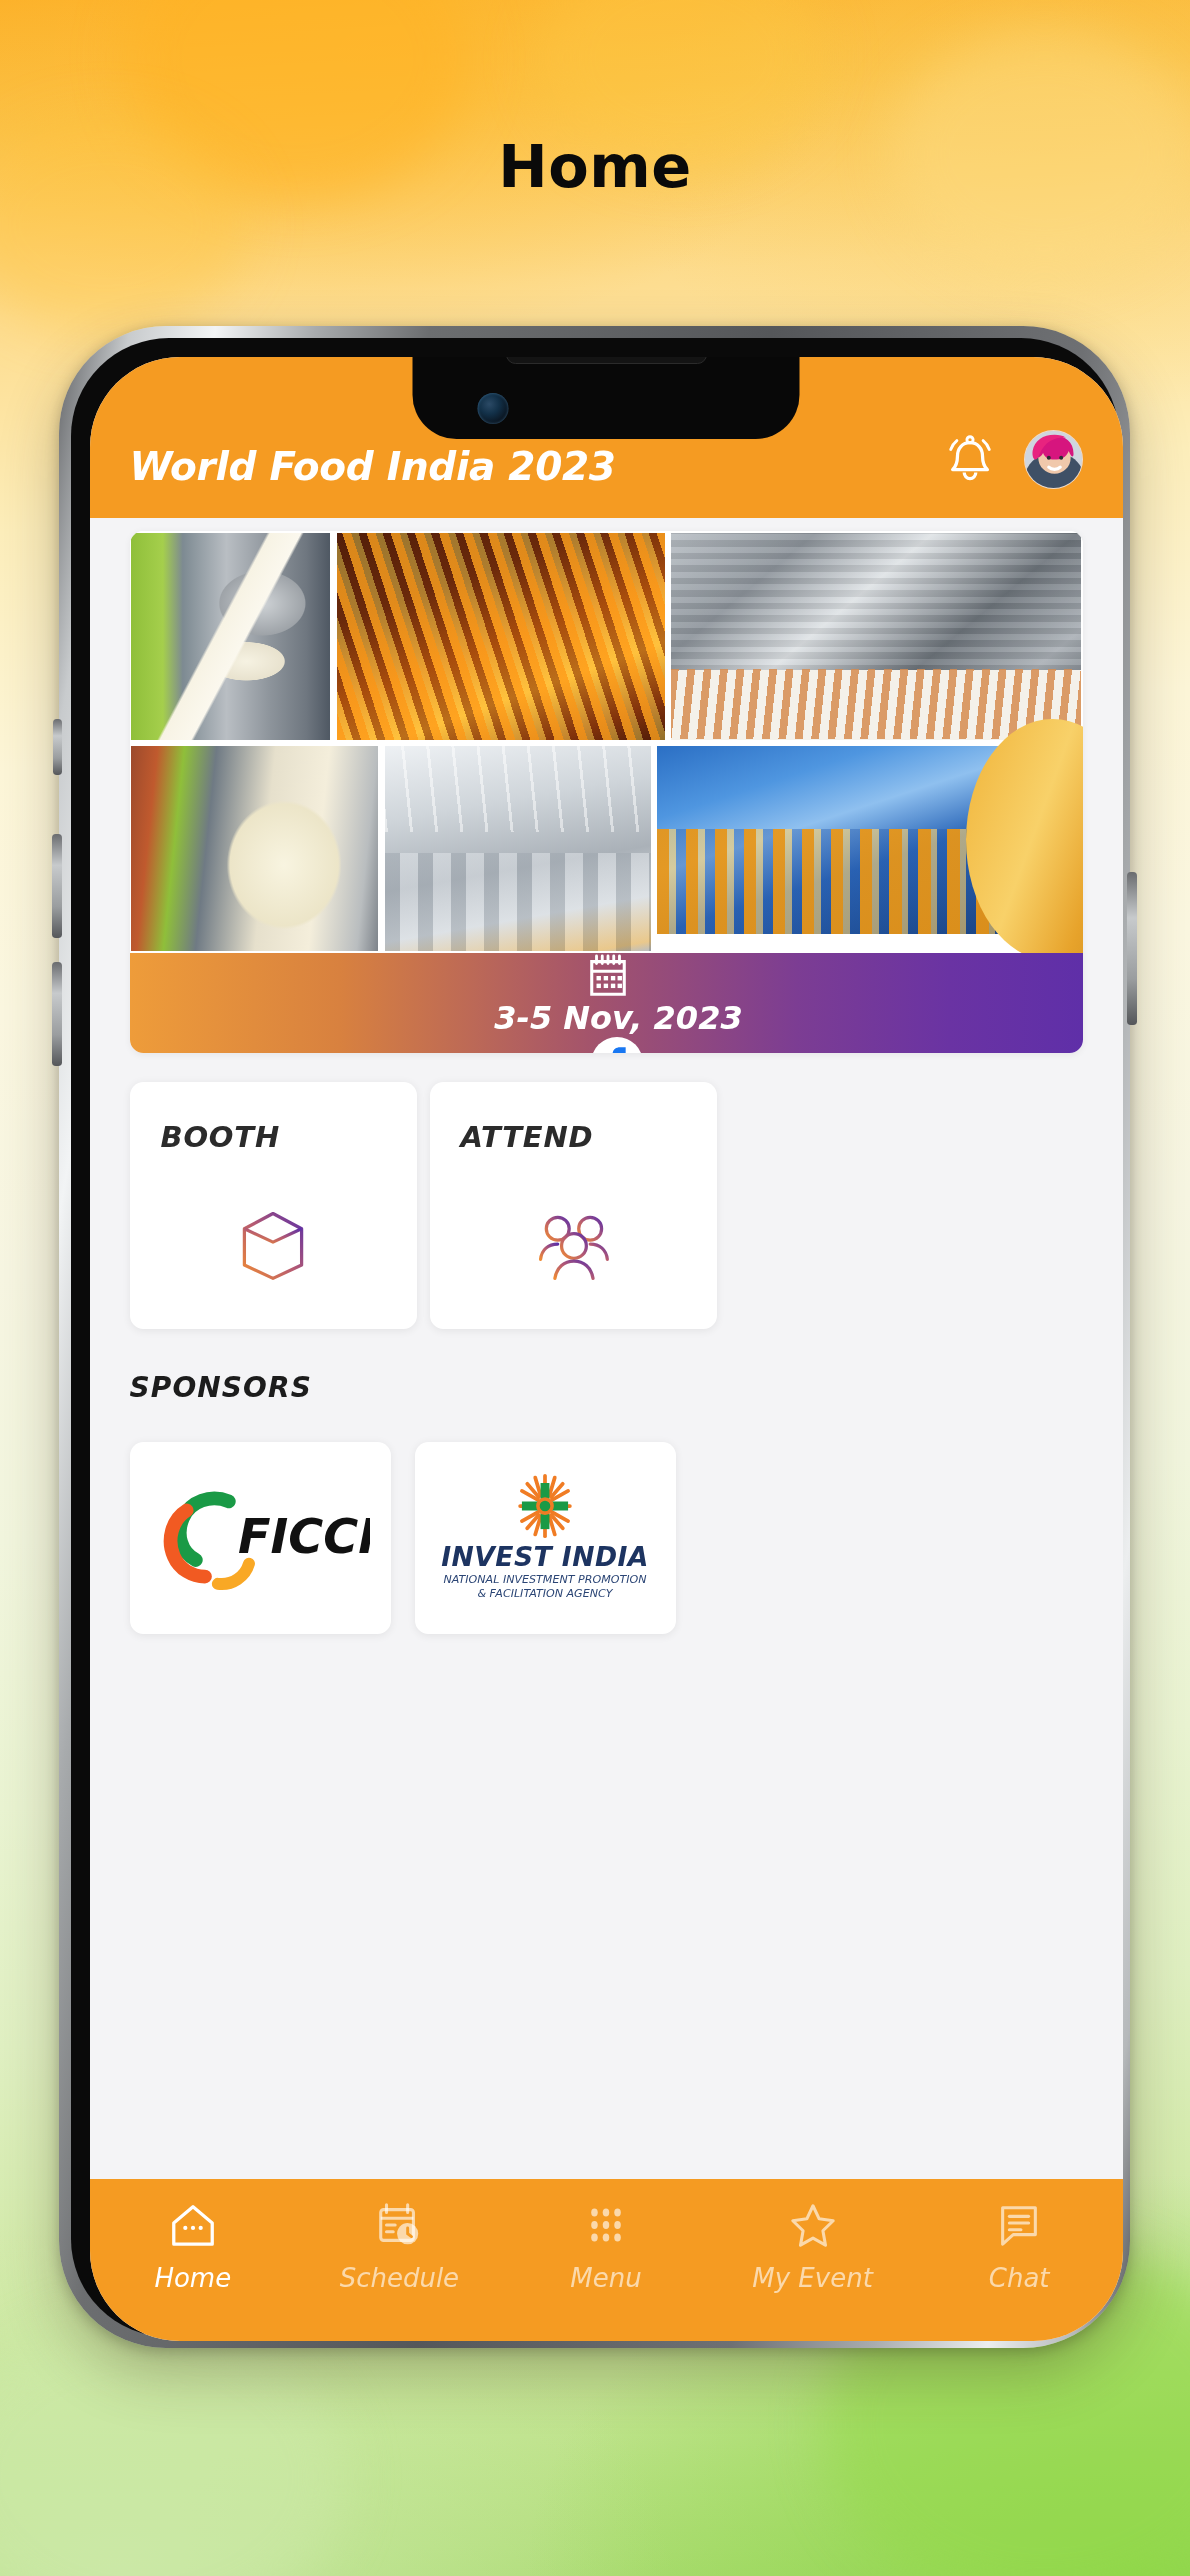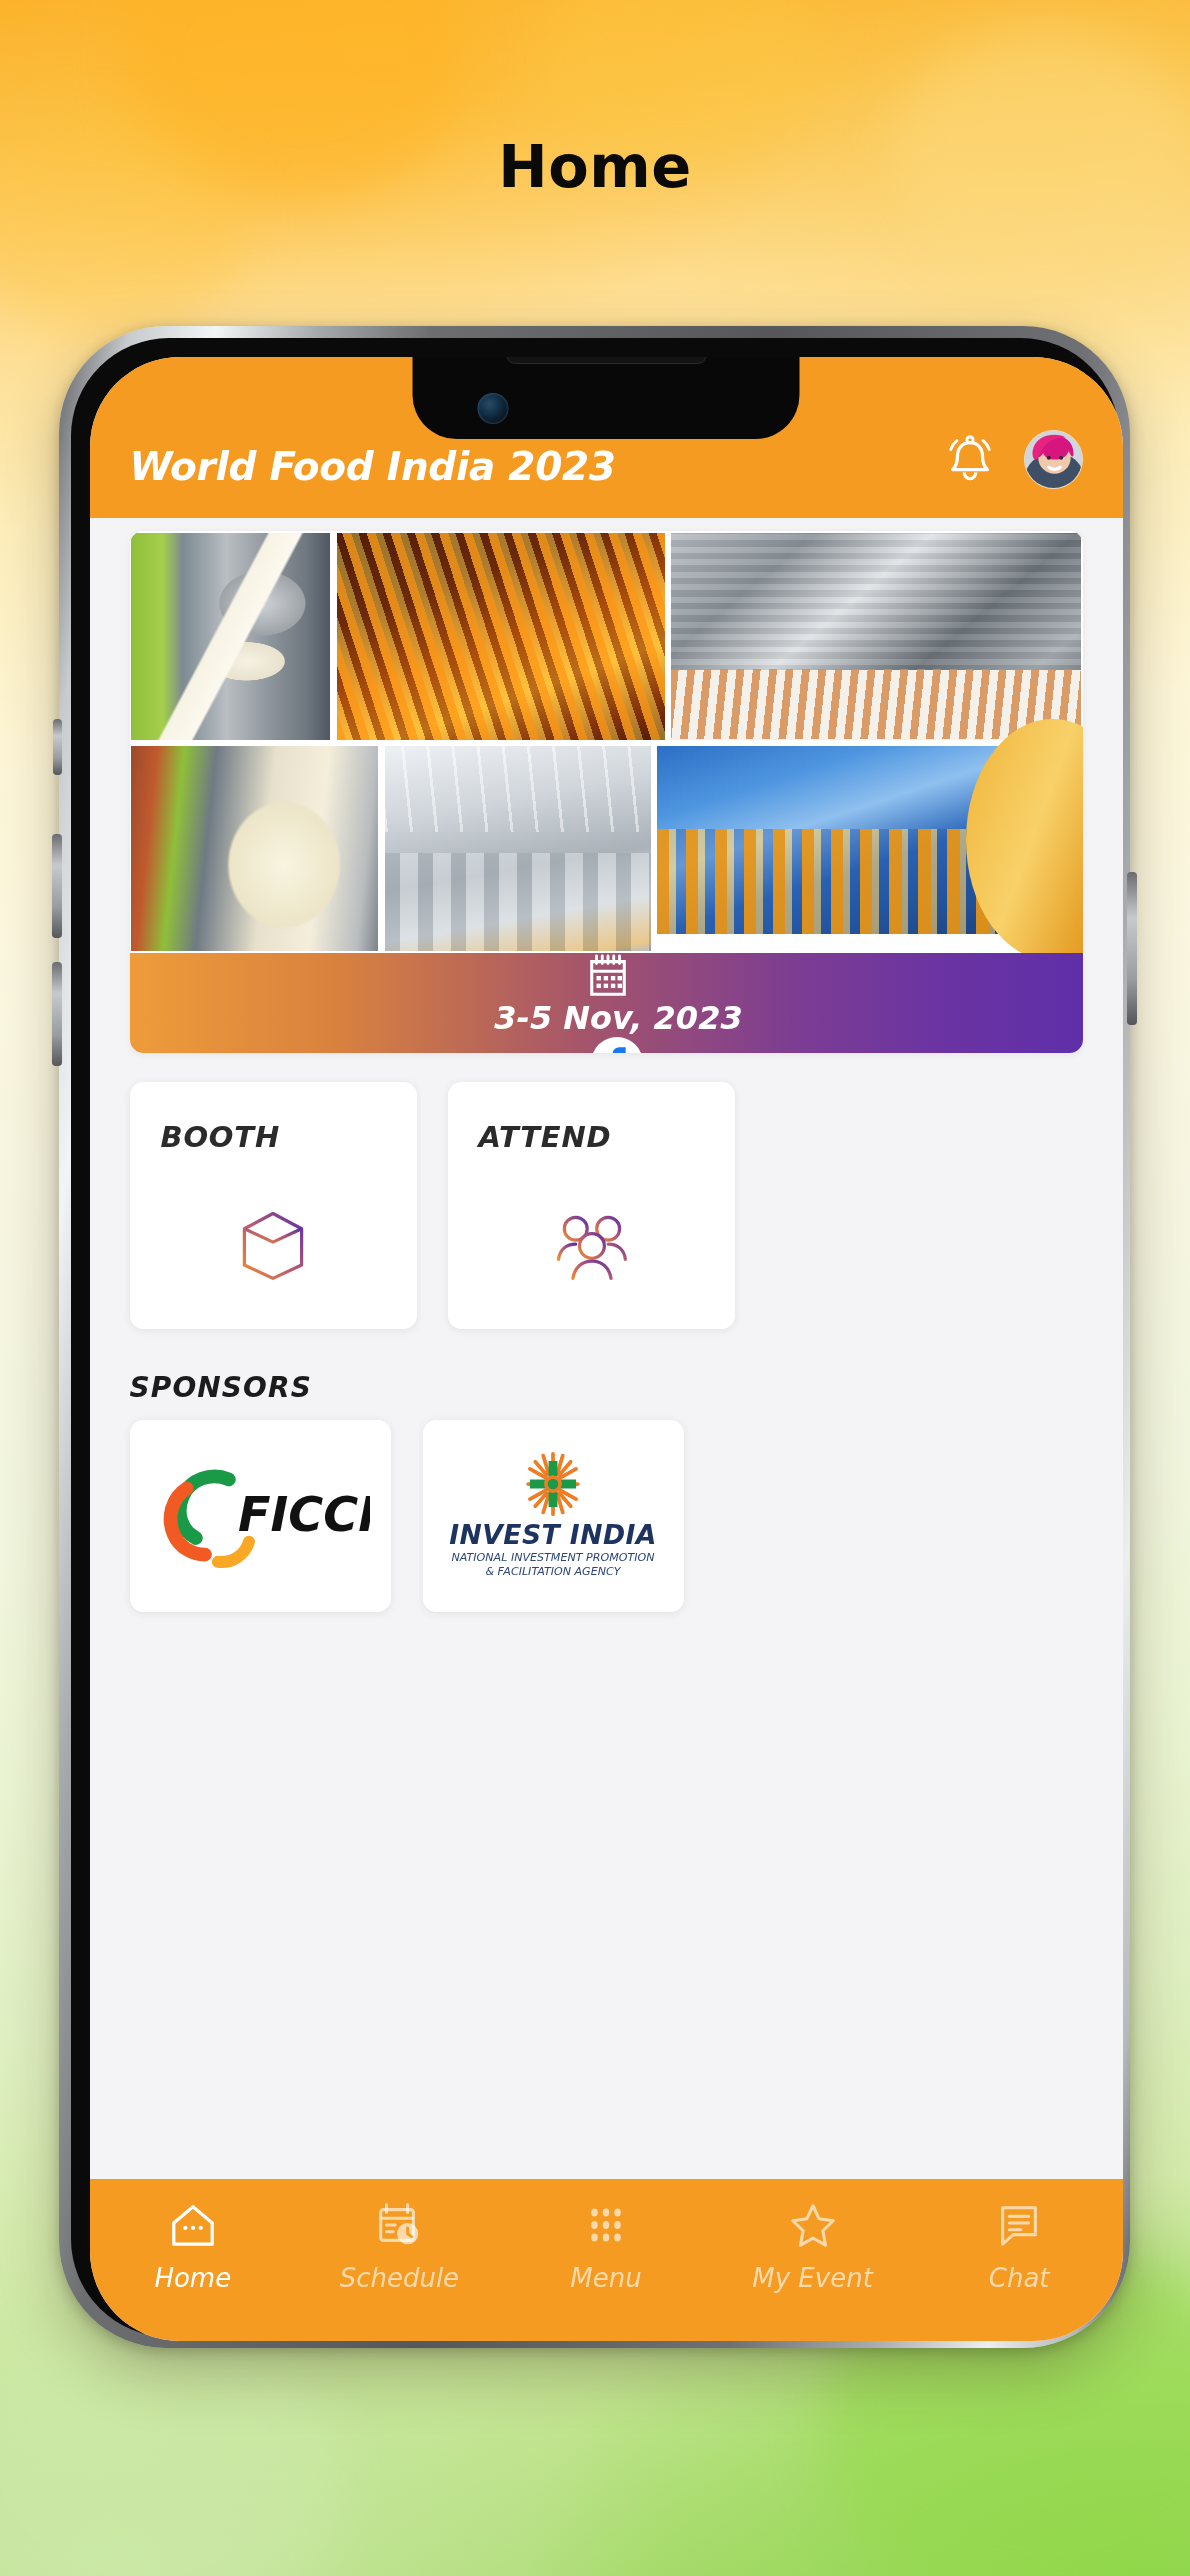--- a/index.html
+++ b/index.html
@@ -286,21 +286,21 @@
     display: flex;
     align-items: center;
     justify-content: center;
     overflow: hidden;
   }
 
   
   #cards-row {
     margin-top: 29px;
     display: flex;
-    gap: 31px;
+    gap: 13px;
     width: 1016px;
   }
   .qcard {
     flex: none;
     width: 287px;
     height: 247px;
     background: #ffffff;
     border-radius: 13.4px;
     box-shadow: 0 1.9px 8.6px rgba(0,0,0,0.07);
     padding: 38px 0 0 0;
@@ -323,23 +323,23 @@
   
   #sponsors-title {
     margin-top: 42px;
     font-size: 28px;
     font-weight: bold;
     letter-spacing: 1.1px;
     color: #1c1c1c;
     font-family: "DejaVu Sans", sans-serif;
   }
   #sponsors-row {
-    margin-top: 16px;
-    display: flex;
-    gap: 32px;
+    margin-top: 38px;
+    display: flex;
+    gap: 24px;
     width: 1016px;
   }
   .sponsor-card {
     flex: none;
     width: 261px;
     height: 192px;
     background: #ffffff;
     border-radius: 13.4px;
     box-shadow: 0 1.9px 8.6px rgba(0,0,0,0.07);
     display: flex;

